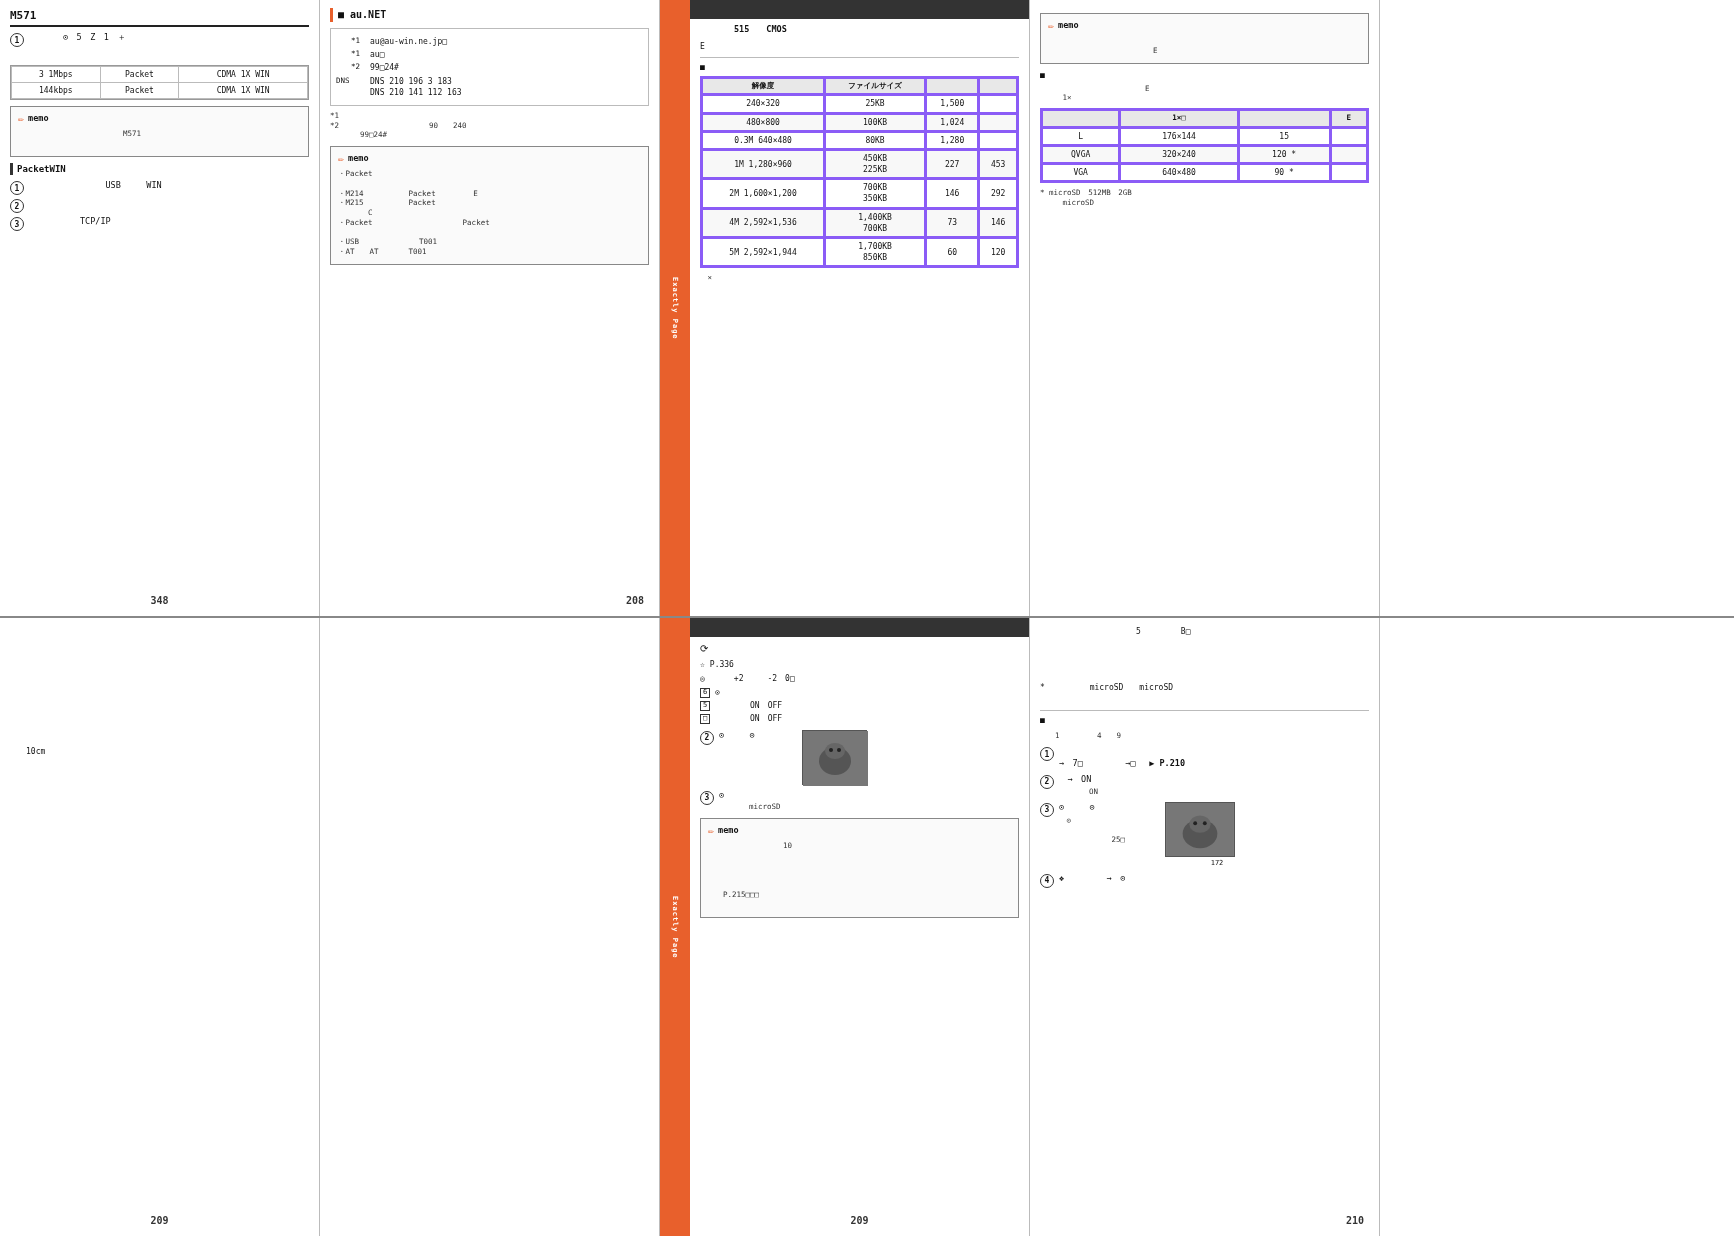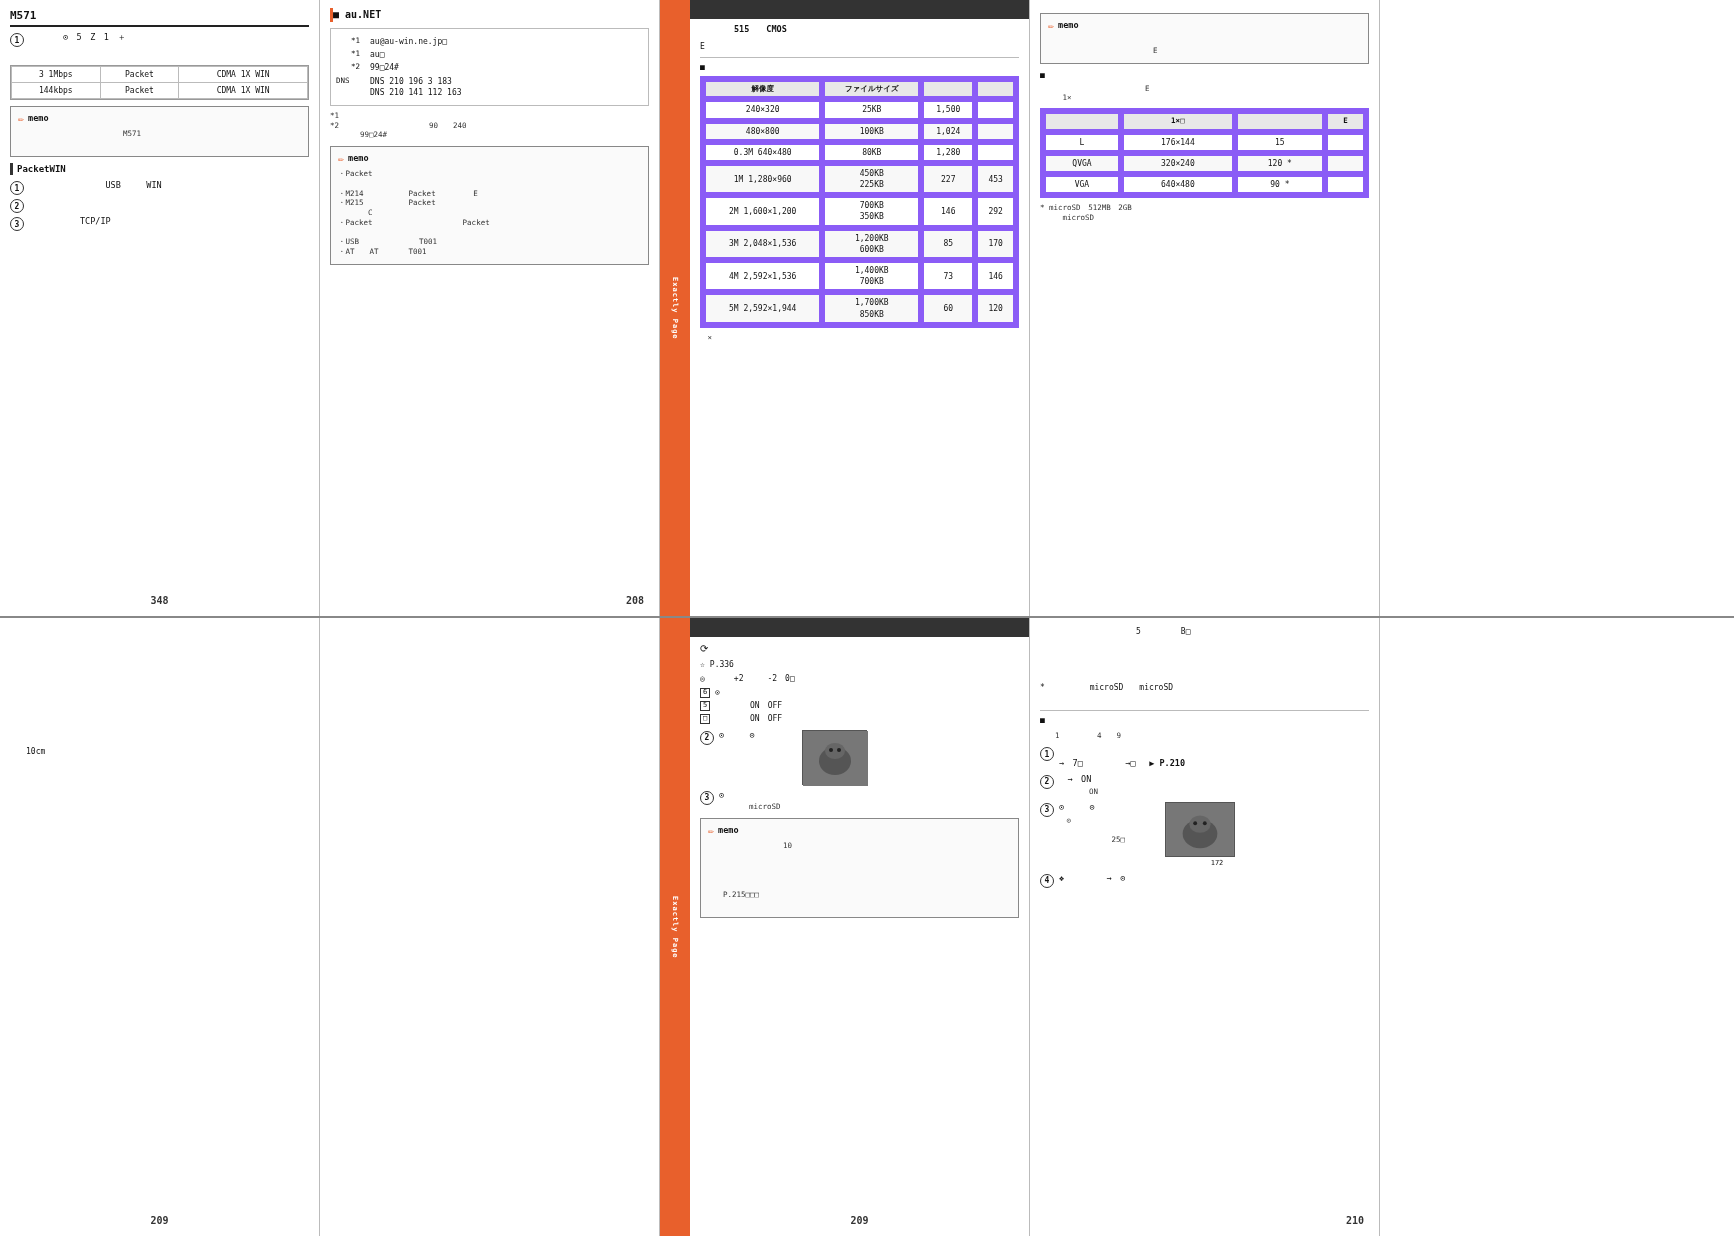--- a/index.html
+++ b/index.html
@@ -123,40 +123,41 @@
       gap: 4px;
       margin: 2px 0;
       font-size: 8px;
     }
 
     .au-net-title {
       font-weight: bold;
       font-size: 10px;
       margin-bottom: 6px;
       border-left: 3px solid #e8602c;
+      padding-left: 5px;
     }
 
     .page-number {
       position: absolute;
       bottom: 8px;
       font-size: 10px;
       font-weight: bold;
       color: #333;
     }
 
     .page-num-left { left: 50%; transform: translateX(-50%); }
 
     .data-table {
       width: 100%;
       border-collapse: collapse;
       font-size: 8px;
       margin: 3px 0;
     }
     .data-table th, .data-table td {
-      border: 6px solid #8b5cf6;
+      border: 3px solid #8b5cf6;
       padding: 2px 3px;
       text-align: center;
     }
     .data-table th {
       background: #e8e8e8;
       font-size: 7.5px;
     }
     .data-table tr:nth-child(even) td {
       background: #f8f8f8;
     }
@@ -435,26 +436,20 @@
             <td>1M 1,280×960</td>
             <td>450KB<br>225KB</td>
             <td>227</td>
             <td>453</td>
           </tr>
           <tr>
             <td>2M 1,600×1,200</td>
             <td>700KB<br>350KB</td>
             <td>146</td>
             <td>292</td>
-          </tr>
-          <tr>
-            <td>3M 2,048×1,536</td>
-            <td>1,200KB<br>600KB</td>
-            <td>85</td>
-            <td>170</td>
           </tr>
           <tr>
             <td>4M 2,592×1,536</td>
             <td>1,400KB<br>700KB</td>
             <td>73</td>
             <td>146</td>
           </tr>
           <tr>
             <td>5M 2,592×1,944</td>
             <td>1,700KB<br>850KB</td>

